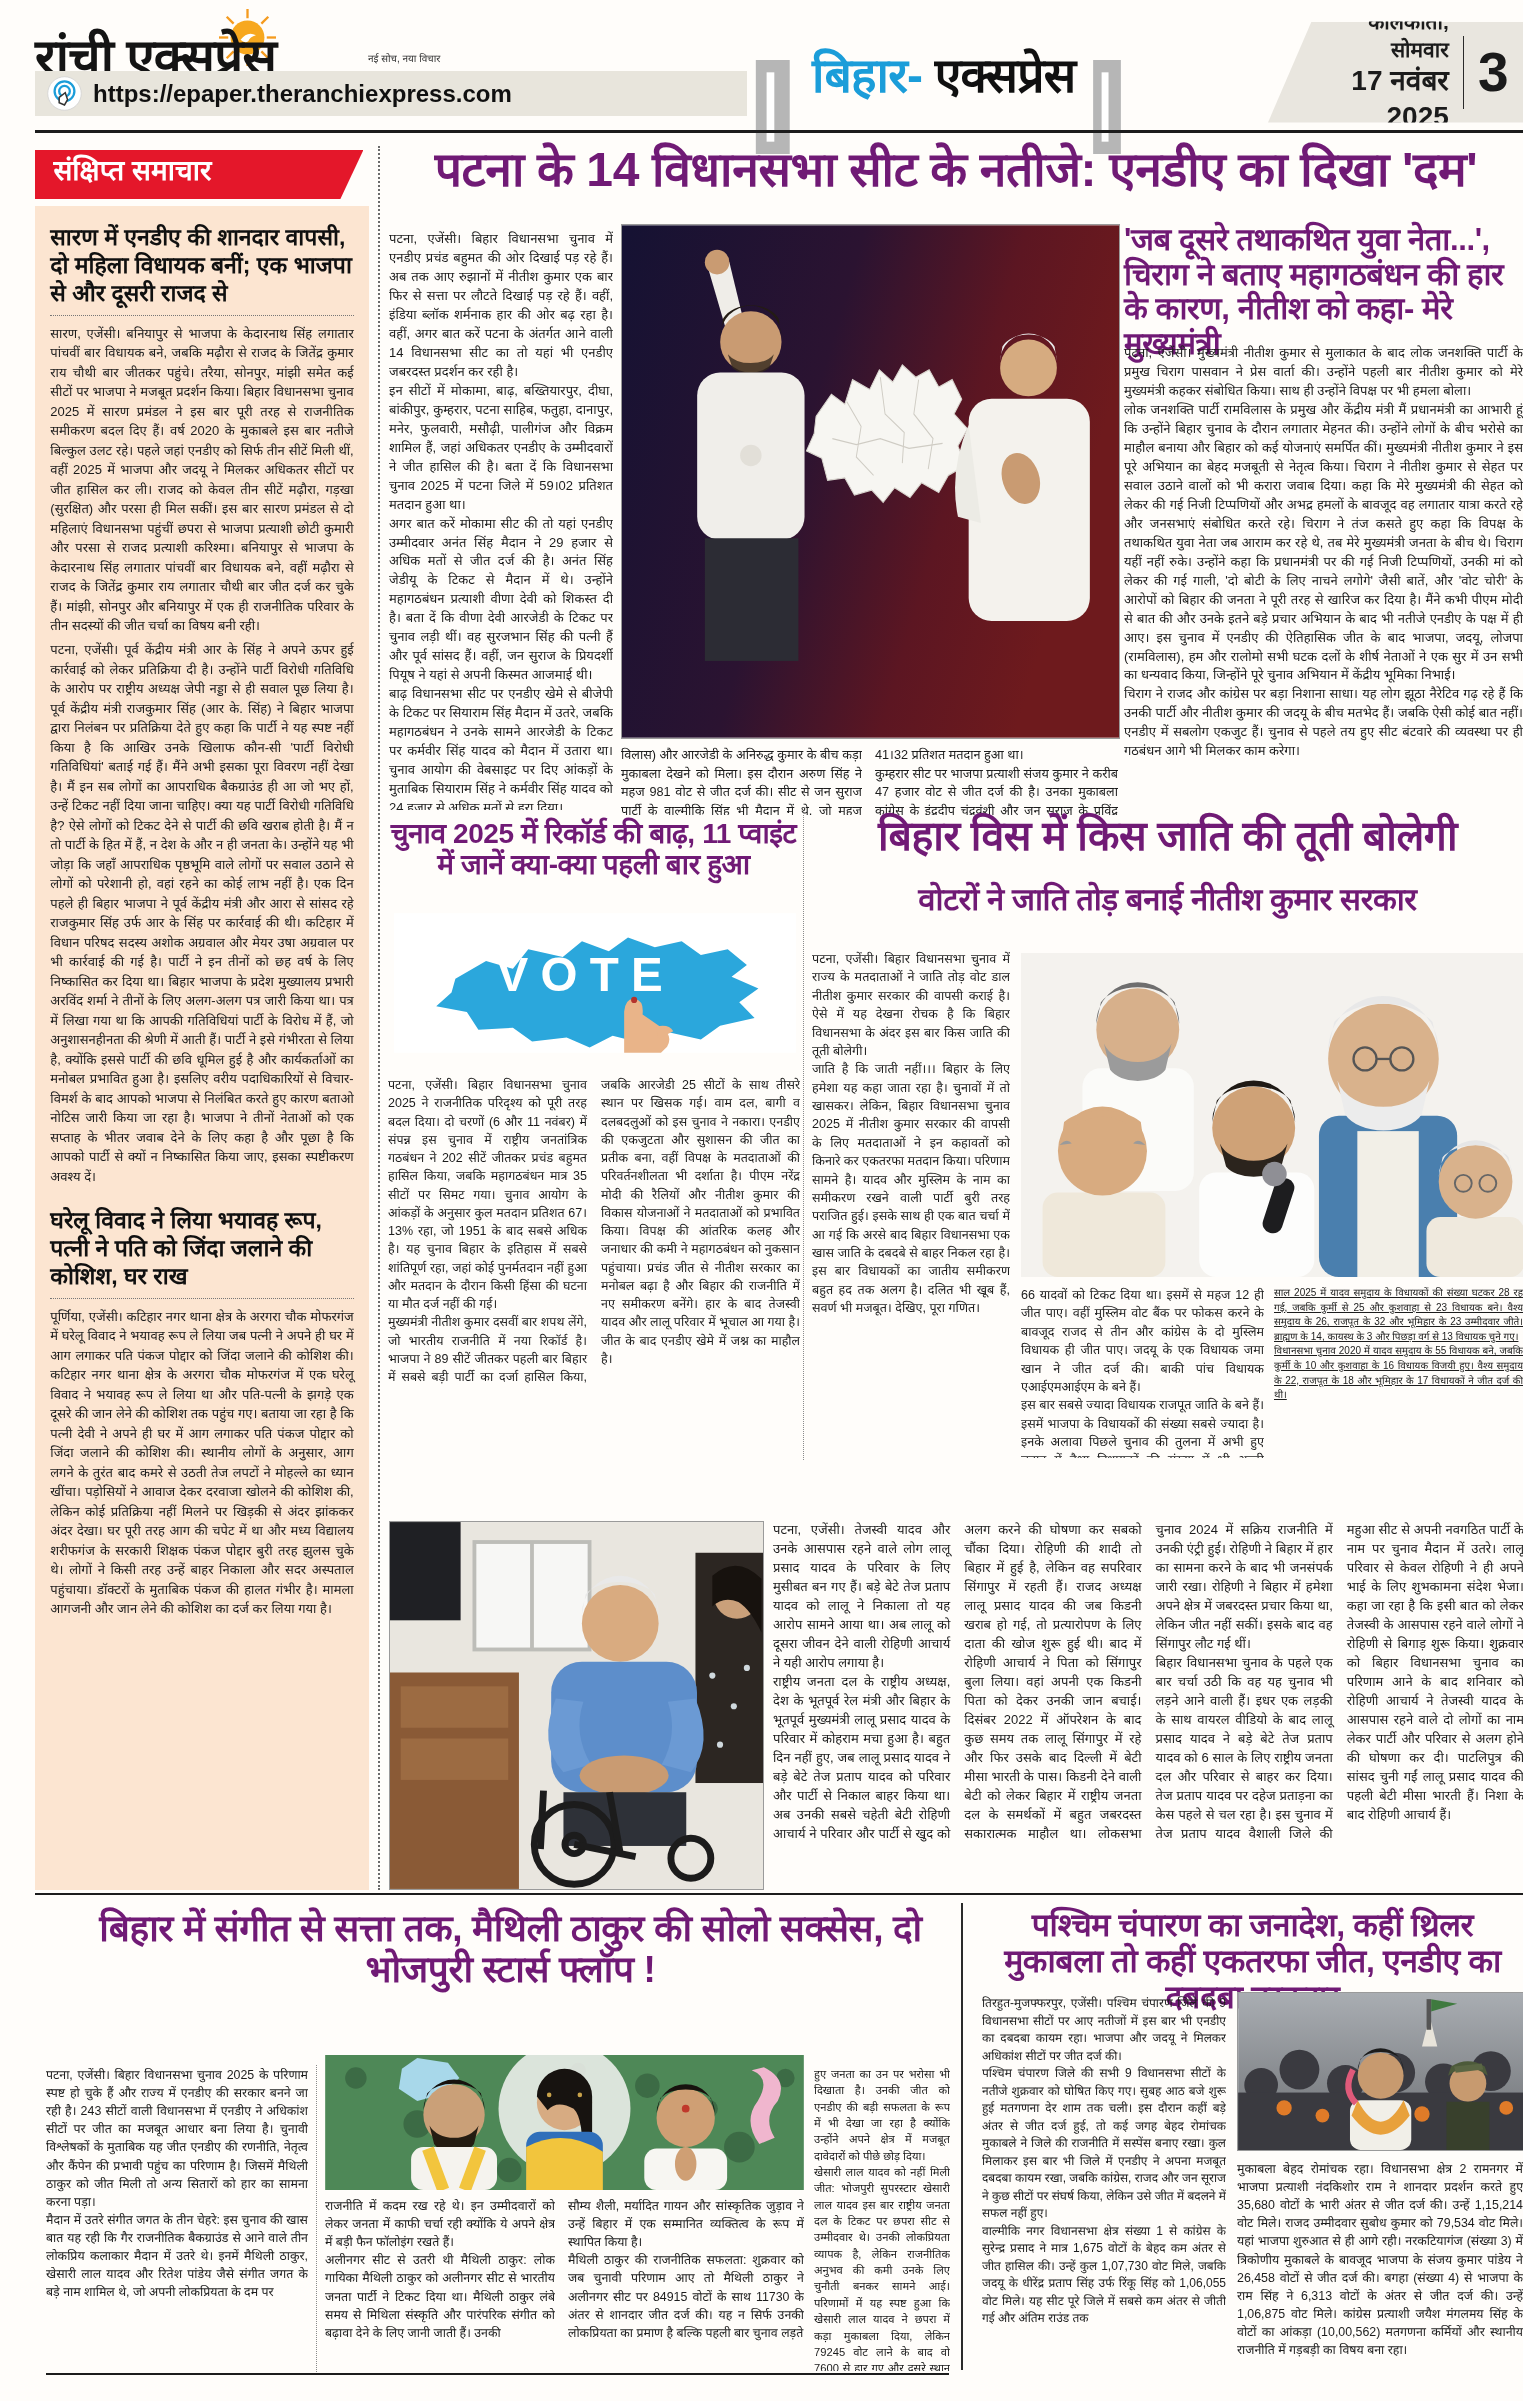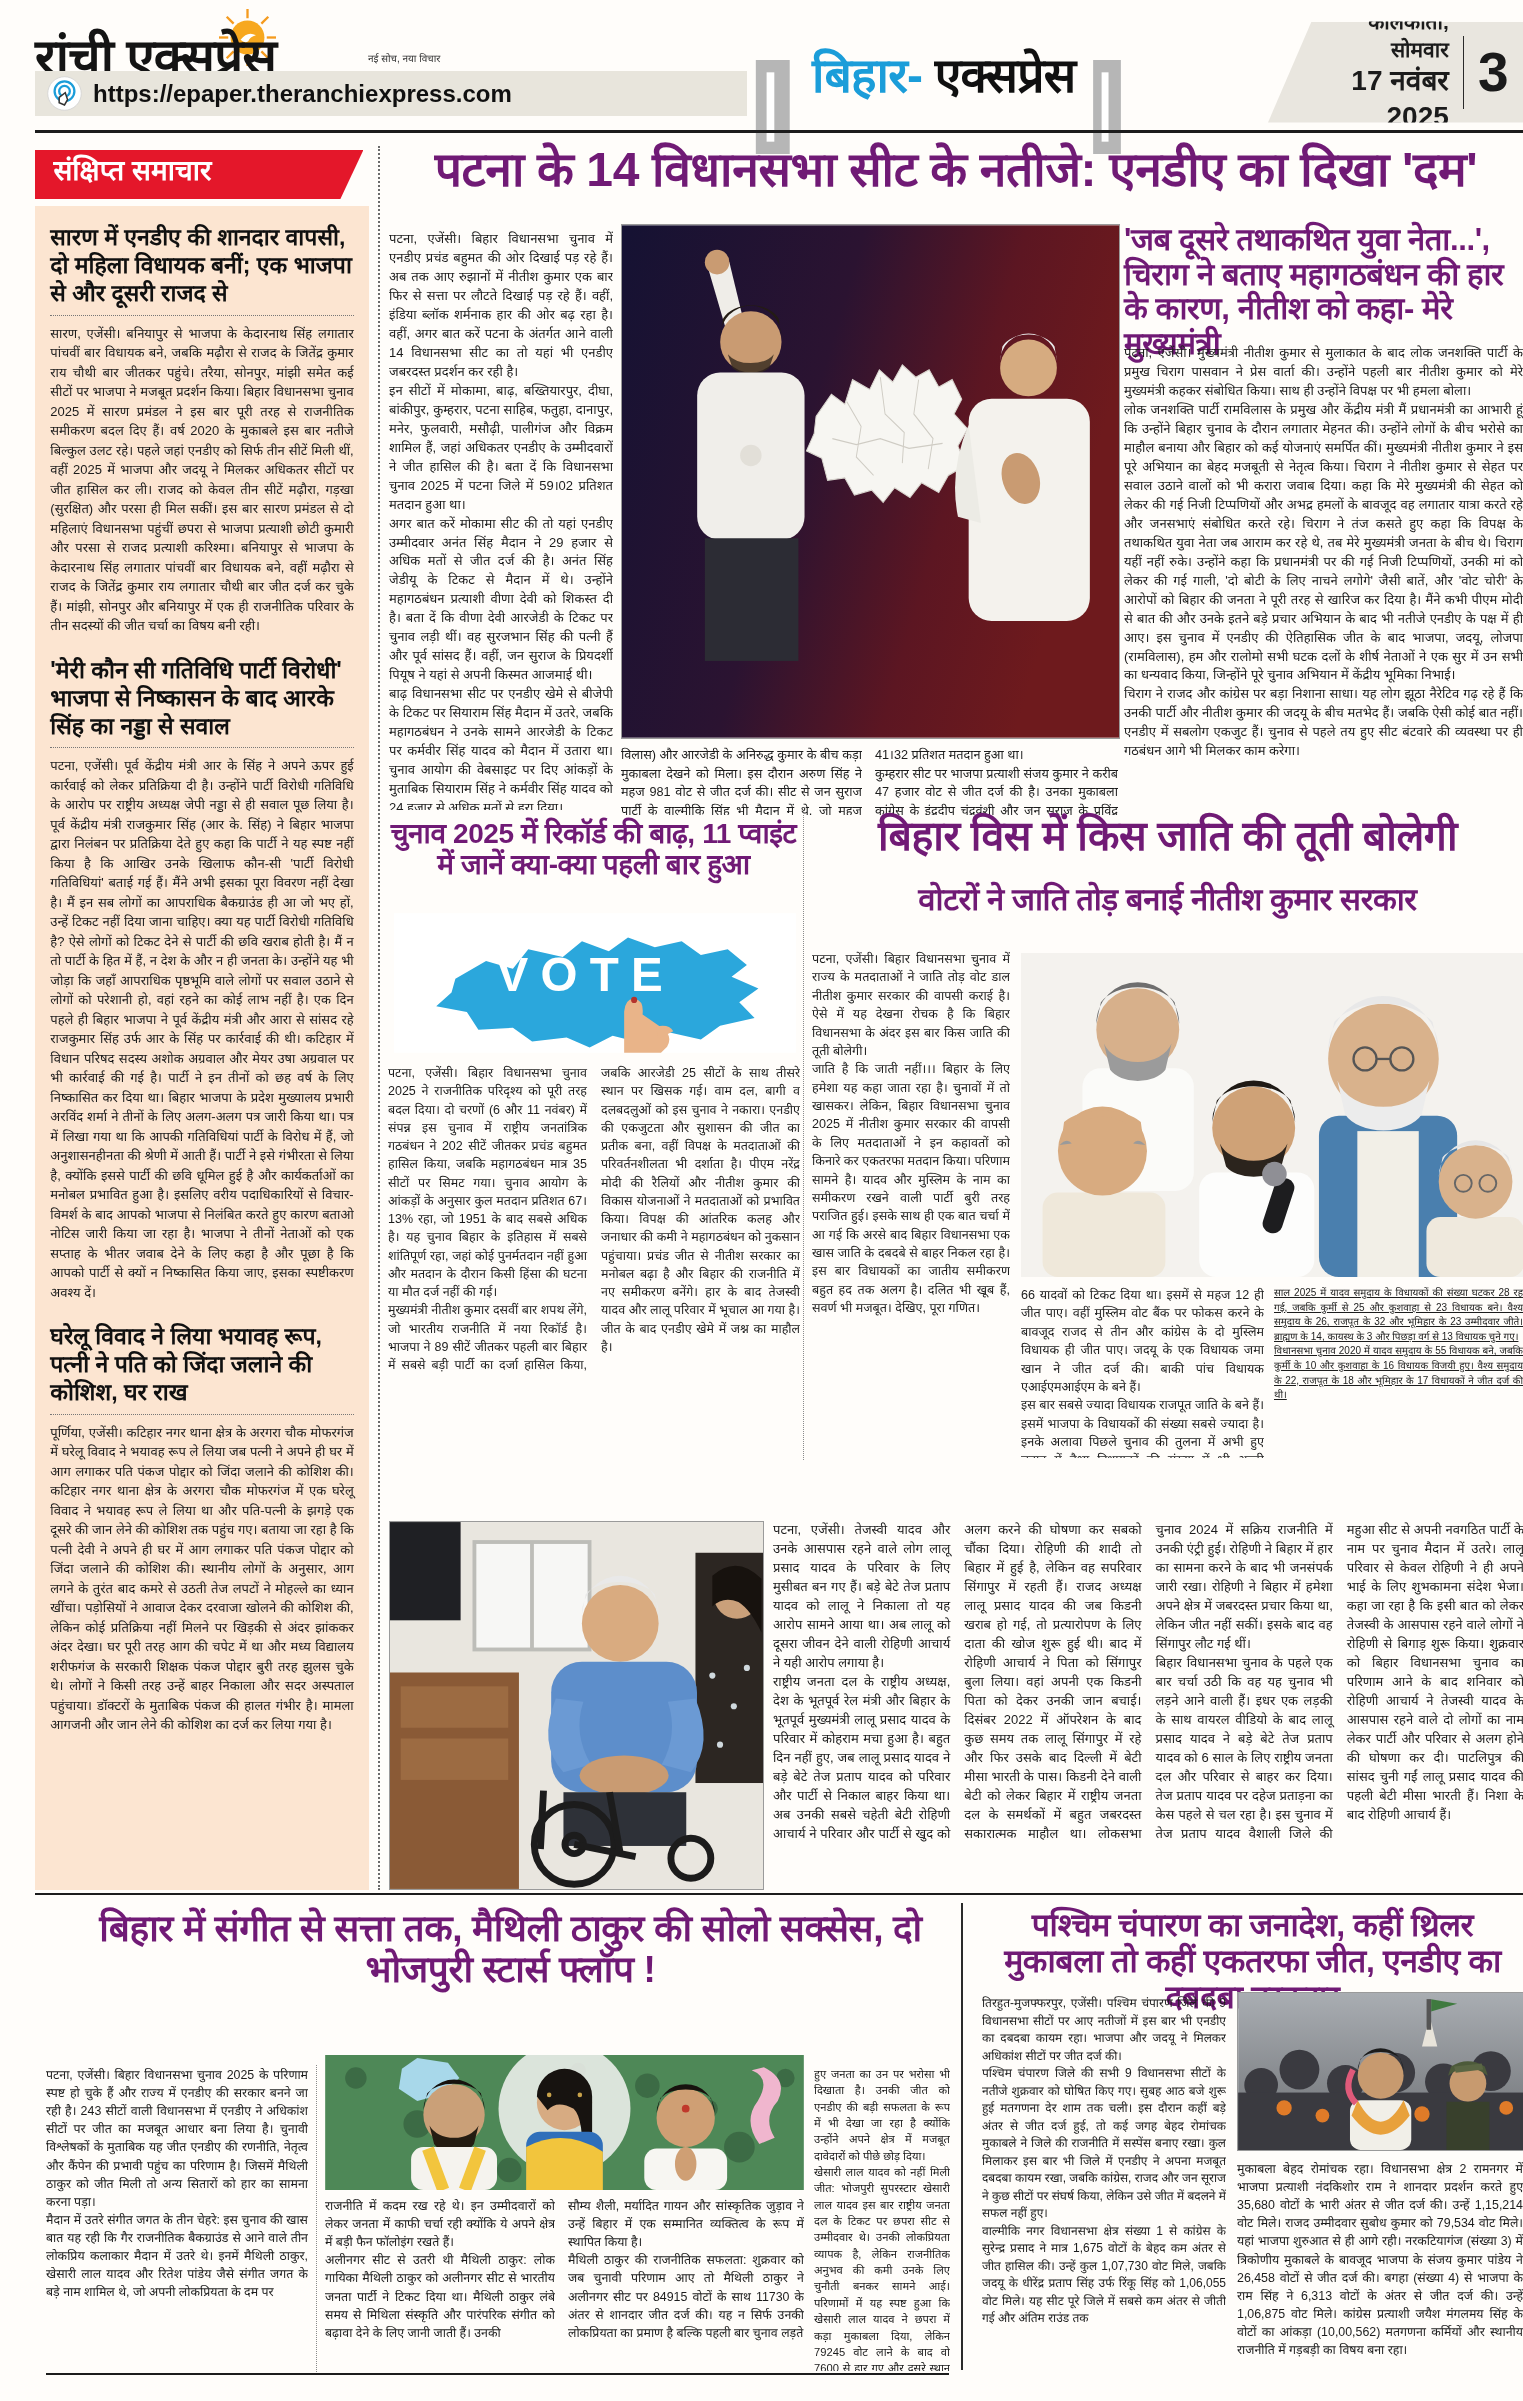--- a/index.html
+++ b/index.html
@@ -26,21 +26,21 @@
   .vdiv{width:1.5px;height:73px;background:#2a2a2a;}
   
   #ribbon{background:#e4172a;clip-path:polygon(0 0,100% 0,93% 100%,0 100%);
           color:#fff;font-size:28px;font-weight:800;display:flex;align-items:flex-start;padding-left:18.4px;}
   #sidebar{background:#fce5d1;padding:17px 15.3px;box-sizing:border-box;overflow:hidden;}
   #sidebar h3{font-size:23px;line-height:1.22;font-weight:800;color:#101010;margin:20px 0 7.7px 0;
               border-bottom:1.5px dotted #777;padding-bottom:7.7px;}
   #sidebar h3:first-child{margin-top:0;}
   #sidebar p{margin:0 0 4.6px 0;font-size:13px;line-height:1.5;text-align:justify;white-space:pre-line;}
   .photo{border:0.8px solid #9a9a9a;overflow:hidden;}
-  .cols2{column-count:2;column-gap:14px;}
+  .cols2{column-count:2;column-gap:14px;margin-top:12px;}
   .cols4{column-count:4;column-gap:14px;}
 </style>
 </head>
 <body>
 
 <div id="page">
 
   <div class="abs" style="left:219px;top:9.2px;width:57px;height:57px;">
     <svg width="57" height="57" viewBox="0 0 74 74">
       <g stroke="#f59b1e" stroke-width="3">
@@ -99,21 +99,20 @@
 
   <div class="abs rule" style="left:35px;top:130px;width:1489px;height:3.1px;"></div>
 
   <div id="ribbon" class="abs" style="left:35px;top:150px;width:310px;height:49px;">
     <span>संक्षिप्त समाचार</span>
   </div>
 
   <div id="sidebar" class="abs" style="left:35px;top:206px;width:334px;height:1684px;">
     <h3>सारण में एनडीए की शानदार वापसी, दो महिला विधायक बनीं; एक भाजपा से और दूसरी राजद से</h3>
     <p>सारण, एजेंसी। बनियापुर से भाजपा के केदारनाथ सिंह लगातार पांचवीं बार विधायक बने, जबकि मढ़ौरा से राजद के जितेंद्र कुमार राय चौथी बार जीतकर पहुंचे। तरैया, सोनपुर, मांझी समेत कई सीटों पर भाजपा ने मजबूत प्रदर्शन किया। बिहार विधानसभा चुनाव 2025 में सारण प्रमंडल ने इस बार पूरी तरह से राजनीतिक समीकरण बदल दिए हैं। वर्ष 2020 के मुकाबले इस बार नतीजे बिल्कुल उलट रहे। पहले जहां एनडीए को सिर्फ तीन सीटें मिली थीं, वहीं 2025 में भाजपा और जदयू ने मिलकर अधिकतर सीटों पर जीत हासिल कर ली। राजद को केवल तीन सीटें मढ़ौरा, गड़खा (सुरक्षित) और परसा ही मिल सकीं। इस बार सारण प्रमंडल से दो महिलाएं विधानसभा पहुंचीं छपरा से भाजपा प्रत्याशी छोटी कुमारी और परसा से राजद प्रत्याशी करिश्मा। बनियापुर से भाजपा के केदारनाथ सिंह लगातार पांचवीं बार विधायक बने, वहीं मढ़ौरा से राजद के जितेंद्र कुमार राय लगातार चौथी बार जीत दर्ज कर चुके हैं। मांझी, सोनपुर और बनियापुर में एक ही राजनीतिक परिवार के तीन सदस्यों की जीत चर्चा का विषय बनी रही।</p>
-    <h3>'मेरी कौन सी गतिविधि पार्टी विरोधी' भाजपा से निष्कासन के बाद आरके सिंह का नड्डा से सवाल</h3>
     <p>पटना, एजेंसी। पूर्व केंद्रीय मंत्री आर के सिंह ने अपने ऊपर हुई कार्रवाई को लेकर प्रतिक्रिया दी है। उन्होंने पार्टी विरोधी गतिविधि के आरोप पर राष्ट्रीय अध्यक्ष जेपी नड्डा से ही सवाल पूछ लिया है। पूर्व केंद्रीय मंत्री राजकुमार सिंह (आर के. सिंह) ने बिहार भाजपा द्वारा निलंबन पर प्रतिक्रिया देते हुए कहा कि पार्टी ने यह स्पष्ट नहीं किया है कि आखिर उनके खिलाफ कौन-सी 'पार्टी विरोधी गतिविधियां' बताई गई हैं। मैंने अभी इसका पूरा विवरण नहीं देखा है। मैं इन सब लोगों का आपराधिक बैकग्राउंड ही आ जो भए हों, उन्हें टिकट नहीं दिया जाना चाहिए। क्या यह पार्टी विरोधी गतिविधि है? ऐसे लोगों को टिकट देने से पार्टी की छवि खराब होती है। मैं न तो पार्टी के हित में हैं, न देश के और न ही जनता के। उन्होंने यह भी जोड़ा कि जहाँ आपराधिक पृष्ठभूमि वाले लोगों पर सवाल उठाने से लोगों को परेशानी हो, वहां रहने का कोई लाभ नहीं है। एक दिन पहले ही बिहार भाजपा ने पूर्व केंद्रीय मंत्री और आरा से सांसद रहे राजकुमार सिंह उर्फ आर के सिंह पर कार्रवाई की थी। कटिहार में विधान परिषद सदस्य अशोक अग्रवाल और मेयर उषा अग्रवाल पर भी कार्रवाई की गई है। पार्टी ने इन तीनों को छह वर्ष के लिए निष्कासित कर दिया था। बिहार भाजपा के प्रदेश मुख्यालय प्रभारी अरविंद शर्मा ने तीनों के लिए अलग-अलग पत्र जारी किया था। पत्र में लिखा गया था कि आपकी गतिविधियां पार्टी के विरोध में हैं, जो अनुशासनहीनता की श्रेणी में आती हैं। पार्टी ने इसे गंभीरता से लिया है, क्योंकि इससे पार्टी की छवि धूमिल हुई है और कार्यकर्ताओं का मनोबल प्रभावित हुआ है। इसलिए वरीय पदाधिकारियों से विचार-विमर्श के बाद आपको भाजपा से निलंबित करते हुए कारण बताओ नोटिस जारी किया जा रहा है। भाजपा ने तीनों नेताओं को एक सप्ताह के भीतर जवाब देने के लिए कहा है और पूछा है कि आपको पार्टी से क्यों न निष्कासित किया जाए, इसका स्पष्टीकरण अवश्य दें।</p>
     <h3>घरेलू विवाद ने लिया भयावह रूप, पत्नी ने पति को जिंदा जलाने की कोशिश, घर राख</h3>
     <p>पूर्णिया, एजेंसी। कटिहार नगर थाना क्षेत्र के अरगरा चौक मोफरगंज में घरेलू विवाद ने भयावह रूप ले लिया जब पत्नी ने अपने ही घर में आग लगाकर पति पंकज पोद्दार को जिंदा जलाने की कोशिश की। कटिहार नगर थाना क्षेत्र के अरगरा चौक मोफरगंज में एक घरेलू विवाद ने भयावह रूप ले लिया था और पति-पत्नी के झगड़े एक दूसरे की जान लेने की कोशिश तक पहुंच गए। बताया जा रहा है कि पत्नी देवी ने अपने ही घर में आग लगाकर पति पंकज पोद्दार को जिंदा जलाने की कोशिश की। स्थानीय लोगों के अनुसार, आग लगने के तुरंत बाद कमरे से उठती तेज लपटों ने मोहल्ले का ध्यान खींचा। पड़ोसियों ने आवाज देकर दरवाजा खोलने की कोशिश की, लेकिन कोई प्रतिक्रिया नहीं मिलने पर खिड़की से अंदर झांककर अंदर देखा। घर पूरी तरह आग की चपेट में था और मध्य विद्यालय शरीफगंज के सरकारी शिक्षक पंकज पोद्दार बुरी तरह झुलस चुके थे। लोगों ने किसी तरह उन्हें बाहर निकाला और सदर अस्पताल पहुंचाया। डॉक्टरों के मुताबिक पंकज की हालत गंभीर है। मामला आगजनी और जान लेने की कोशिश का दर्ज कर लिया गया है।</p>
   </div>
 
   <div class="abs dotted-v" style="left:378px;top:146px;height:1744px;"></div>
 
   <div class="abs hl center" style="left:388px;top:143px;width:1136px;font-size:48px;">पटना के 14 विधानसभा सीट के नतीजे: एनडीए का दिखा 'दम'</div>
 
   <div class="abs body-text" style="left:389px;top:230px;width:224px;height:580px;">पटना, एजेंसी। बिहार विधानसभा चुनाव में एनडीए प्रचंड बहुमत की ओर दिखाई पड़ रहे हैं। अब तक आए रुझानों में नीतीश कुमार एक बार फिर से सत्ता पर लौटते दिखाई पड़ रहे हैं। वहीं, इंडिया ब्लॉक शर्मनाक हार की ओर बढ़ रहा है। वहीं, अगर बात करें पटना के अंतर्गत आने वाली 14 विधानसभा सीट का तो यहां भी एनडीए जबरदस्त प्रदर्शन कर रही है।

